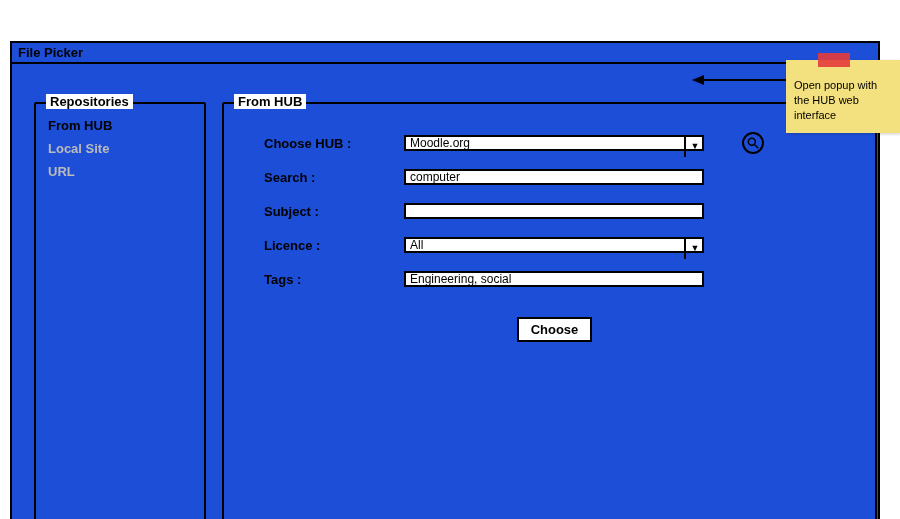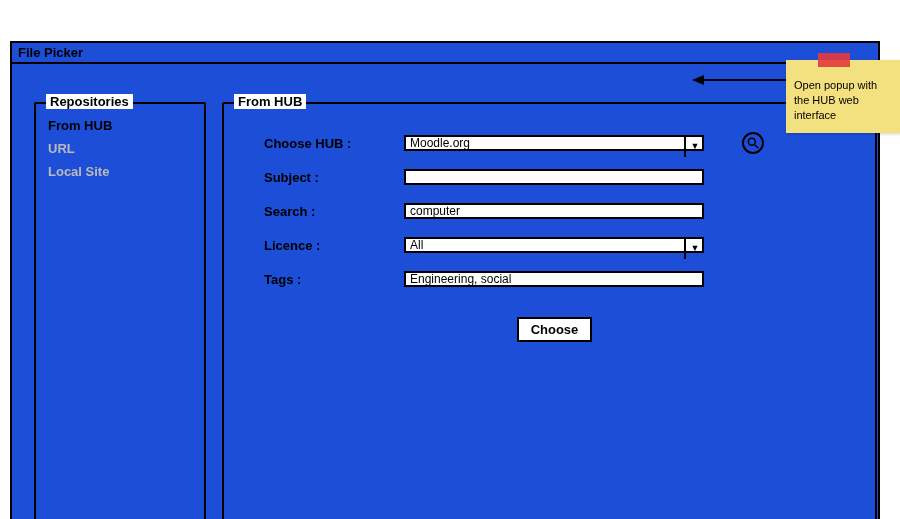--- a/index.html
+++ b/index.html
@@ -148,22 +148,22 @@
 <body>
 
 <div class="window">
   <div class="title-bar">File Picker</div>
 
   <div class="body-area">
 
     <div class="fieldset repos">
       <div class="fieldset-label">Repositories</div>
       <div class="repo-item active">From HUB</div>
+      <div class="repo-item">Local Site</div>
       <div class="repo-item">URL</div>
-      <div class="repo-item">Local Site</div>
     </div>
 
     <div class="fieldset main">
       <div class="fieldset-label">From HUB</div>
 
       <div class="form">
 
         <div class="form-row">
           <div class="form-label">Choose HUB :</div>
           <span class="select-wrap">
@@ -171,27 +171,27 @@
           </span>
           <span class="popup-icon">
             <svg width="14" height="14" viewBox="0 0 24 24" fill="none" stroke="#000" stroke-width="2.5">
               <circle cx="10" cy="10" r="6"></circle>
               <line x1="15" y1="15" x2="21" y2="21"></line>
             </svg>
           </span>
         </div>
 
         <div class="form-row">
+          <div class="form-label">Search :</div>
+          <input class="text-input" value="computer" style="">
+        </div>
+
+        <div class="form-row">
           <div class="form-label">Subject :</div>
           <input class="text-input" value="" style="">
-        </div>
-
-        <div class="form-row">
-          <div class="form-label">Search :</div>
-          <input class="text-input" value="computer" style="">
         </div>
 
         <div class="form-row">
           <div class="form-label">Licence :</div>
           <span class="select-wrap">
             <input class="select-input" readonly="" value="All" style="">
           </span>
         </div>
 
         <div class="form-row">

